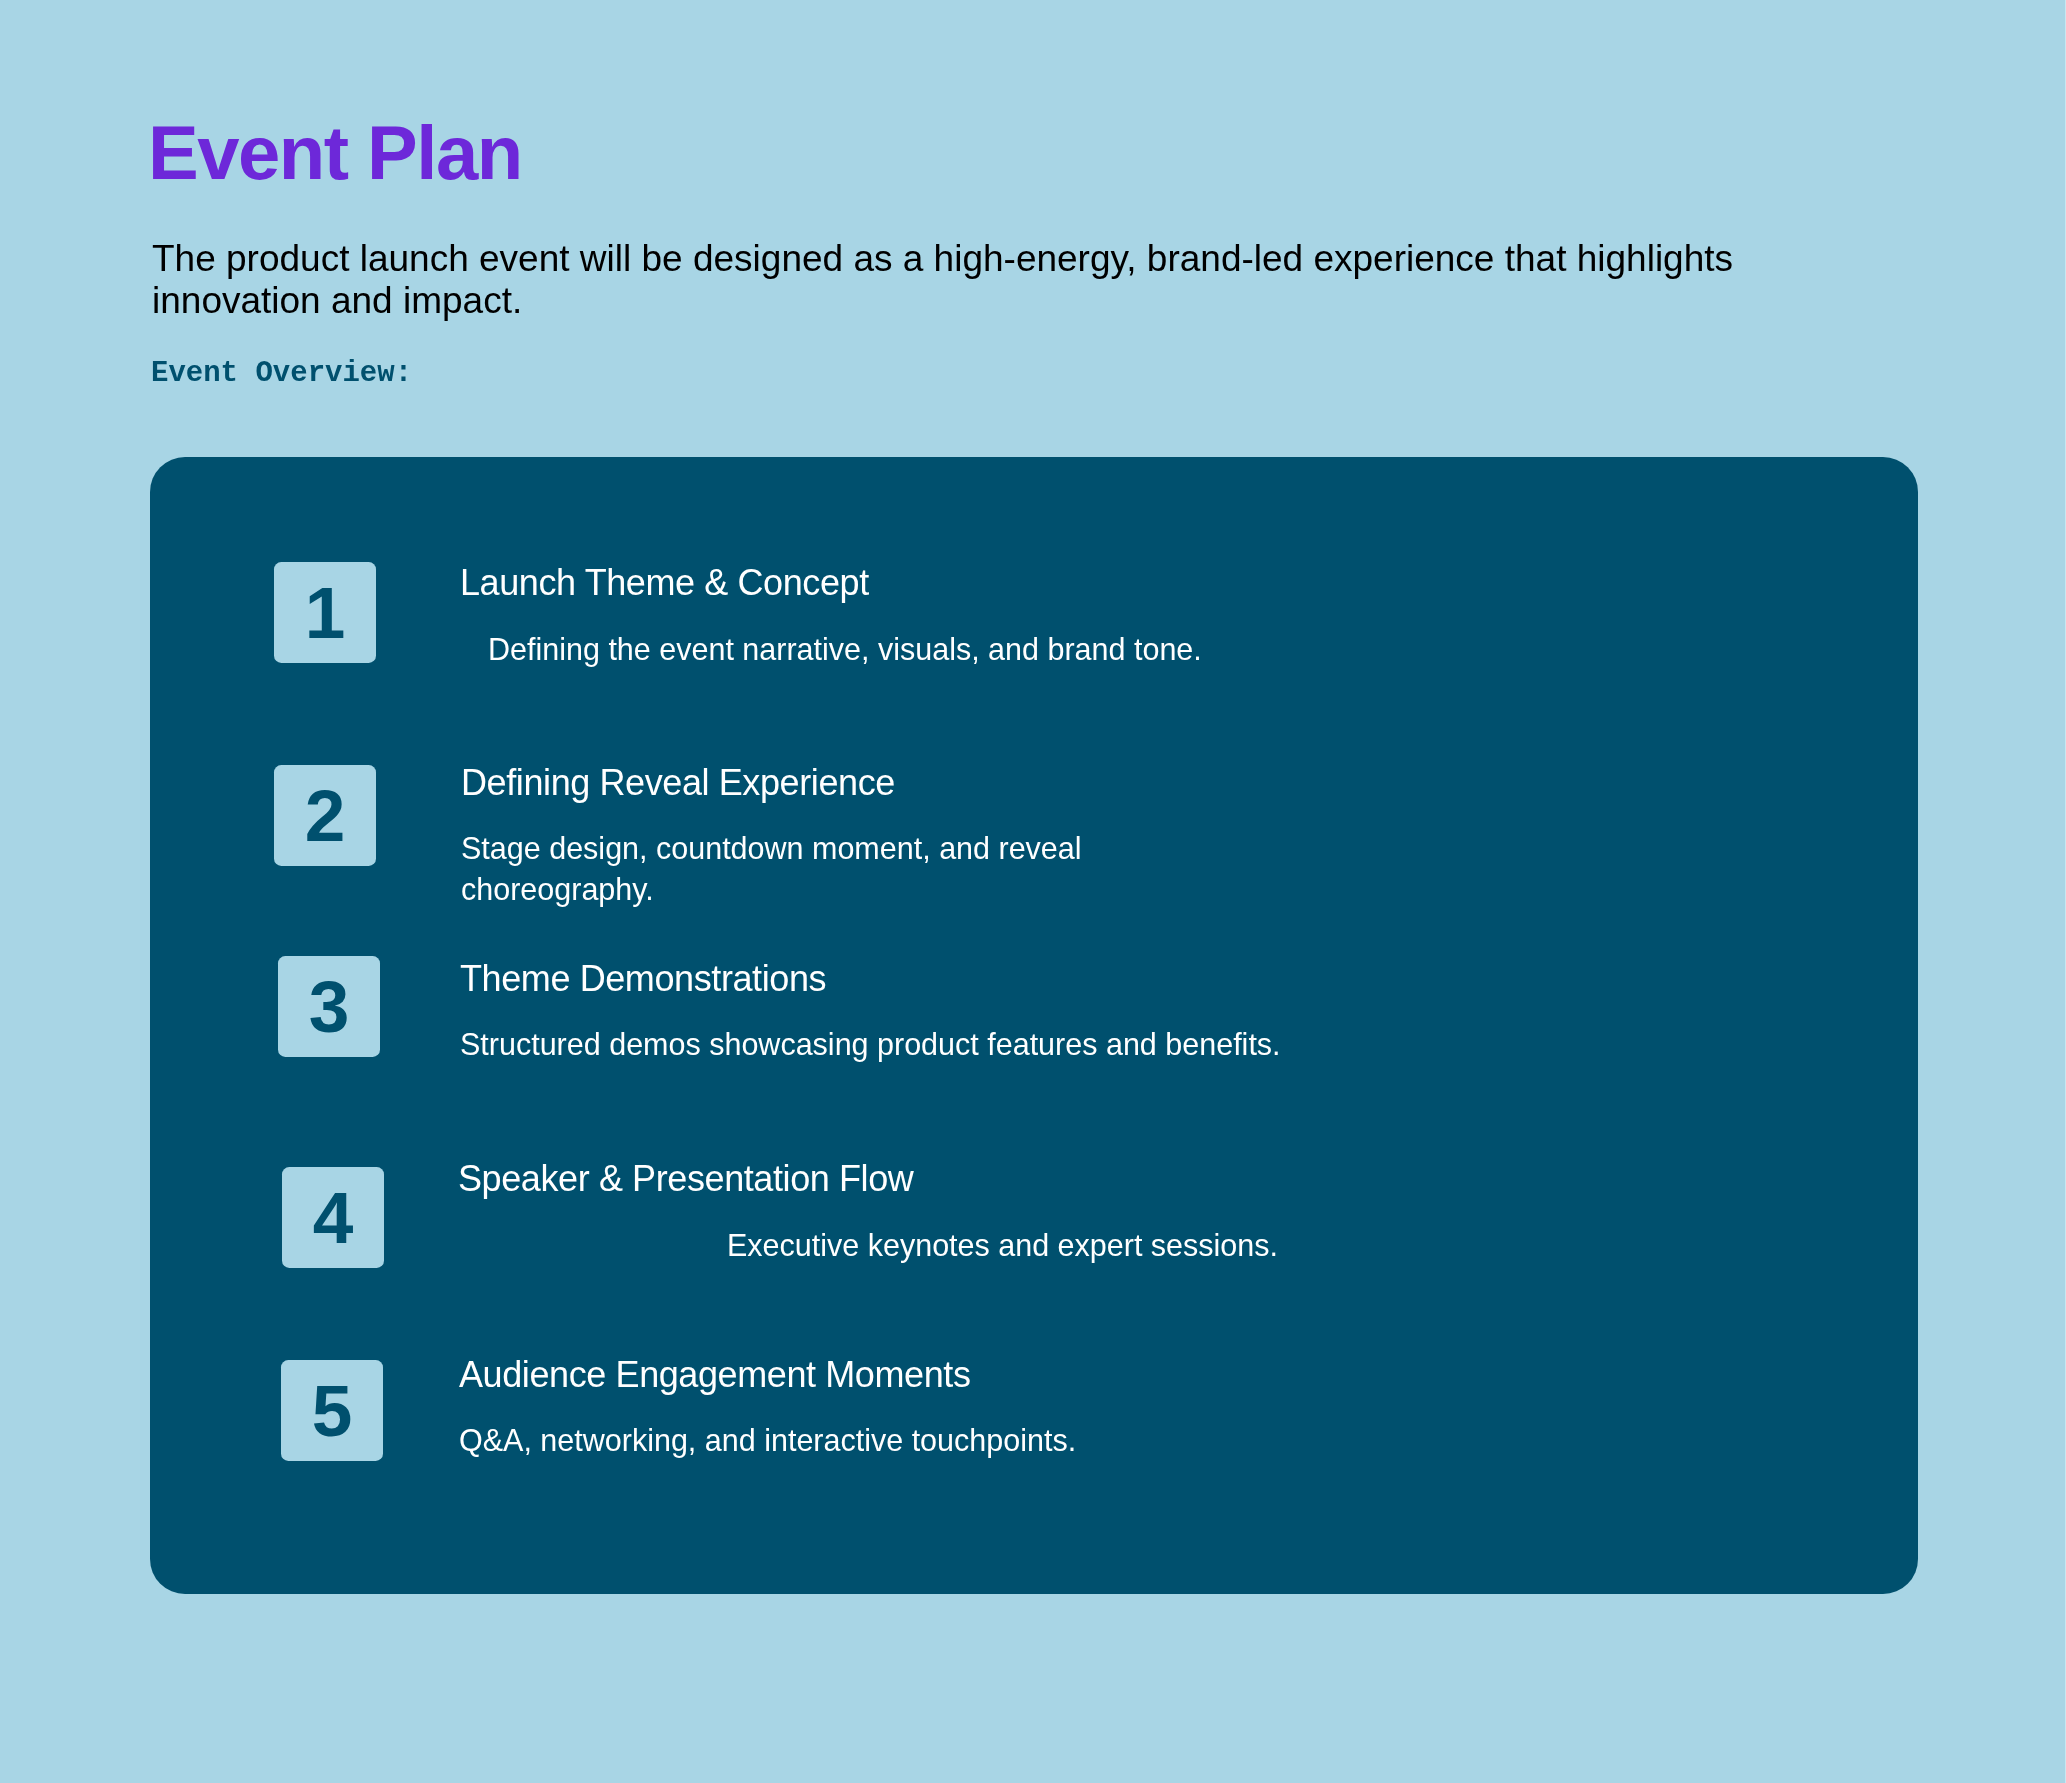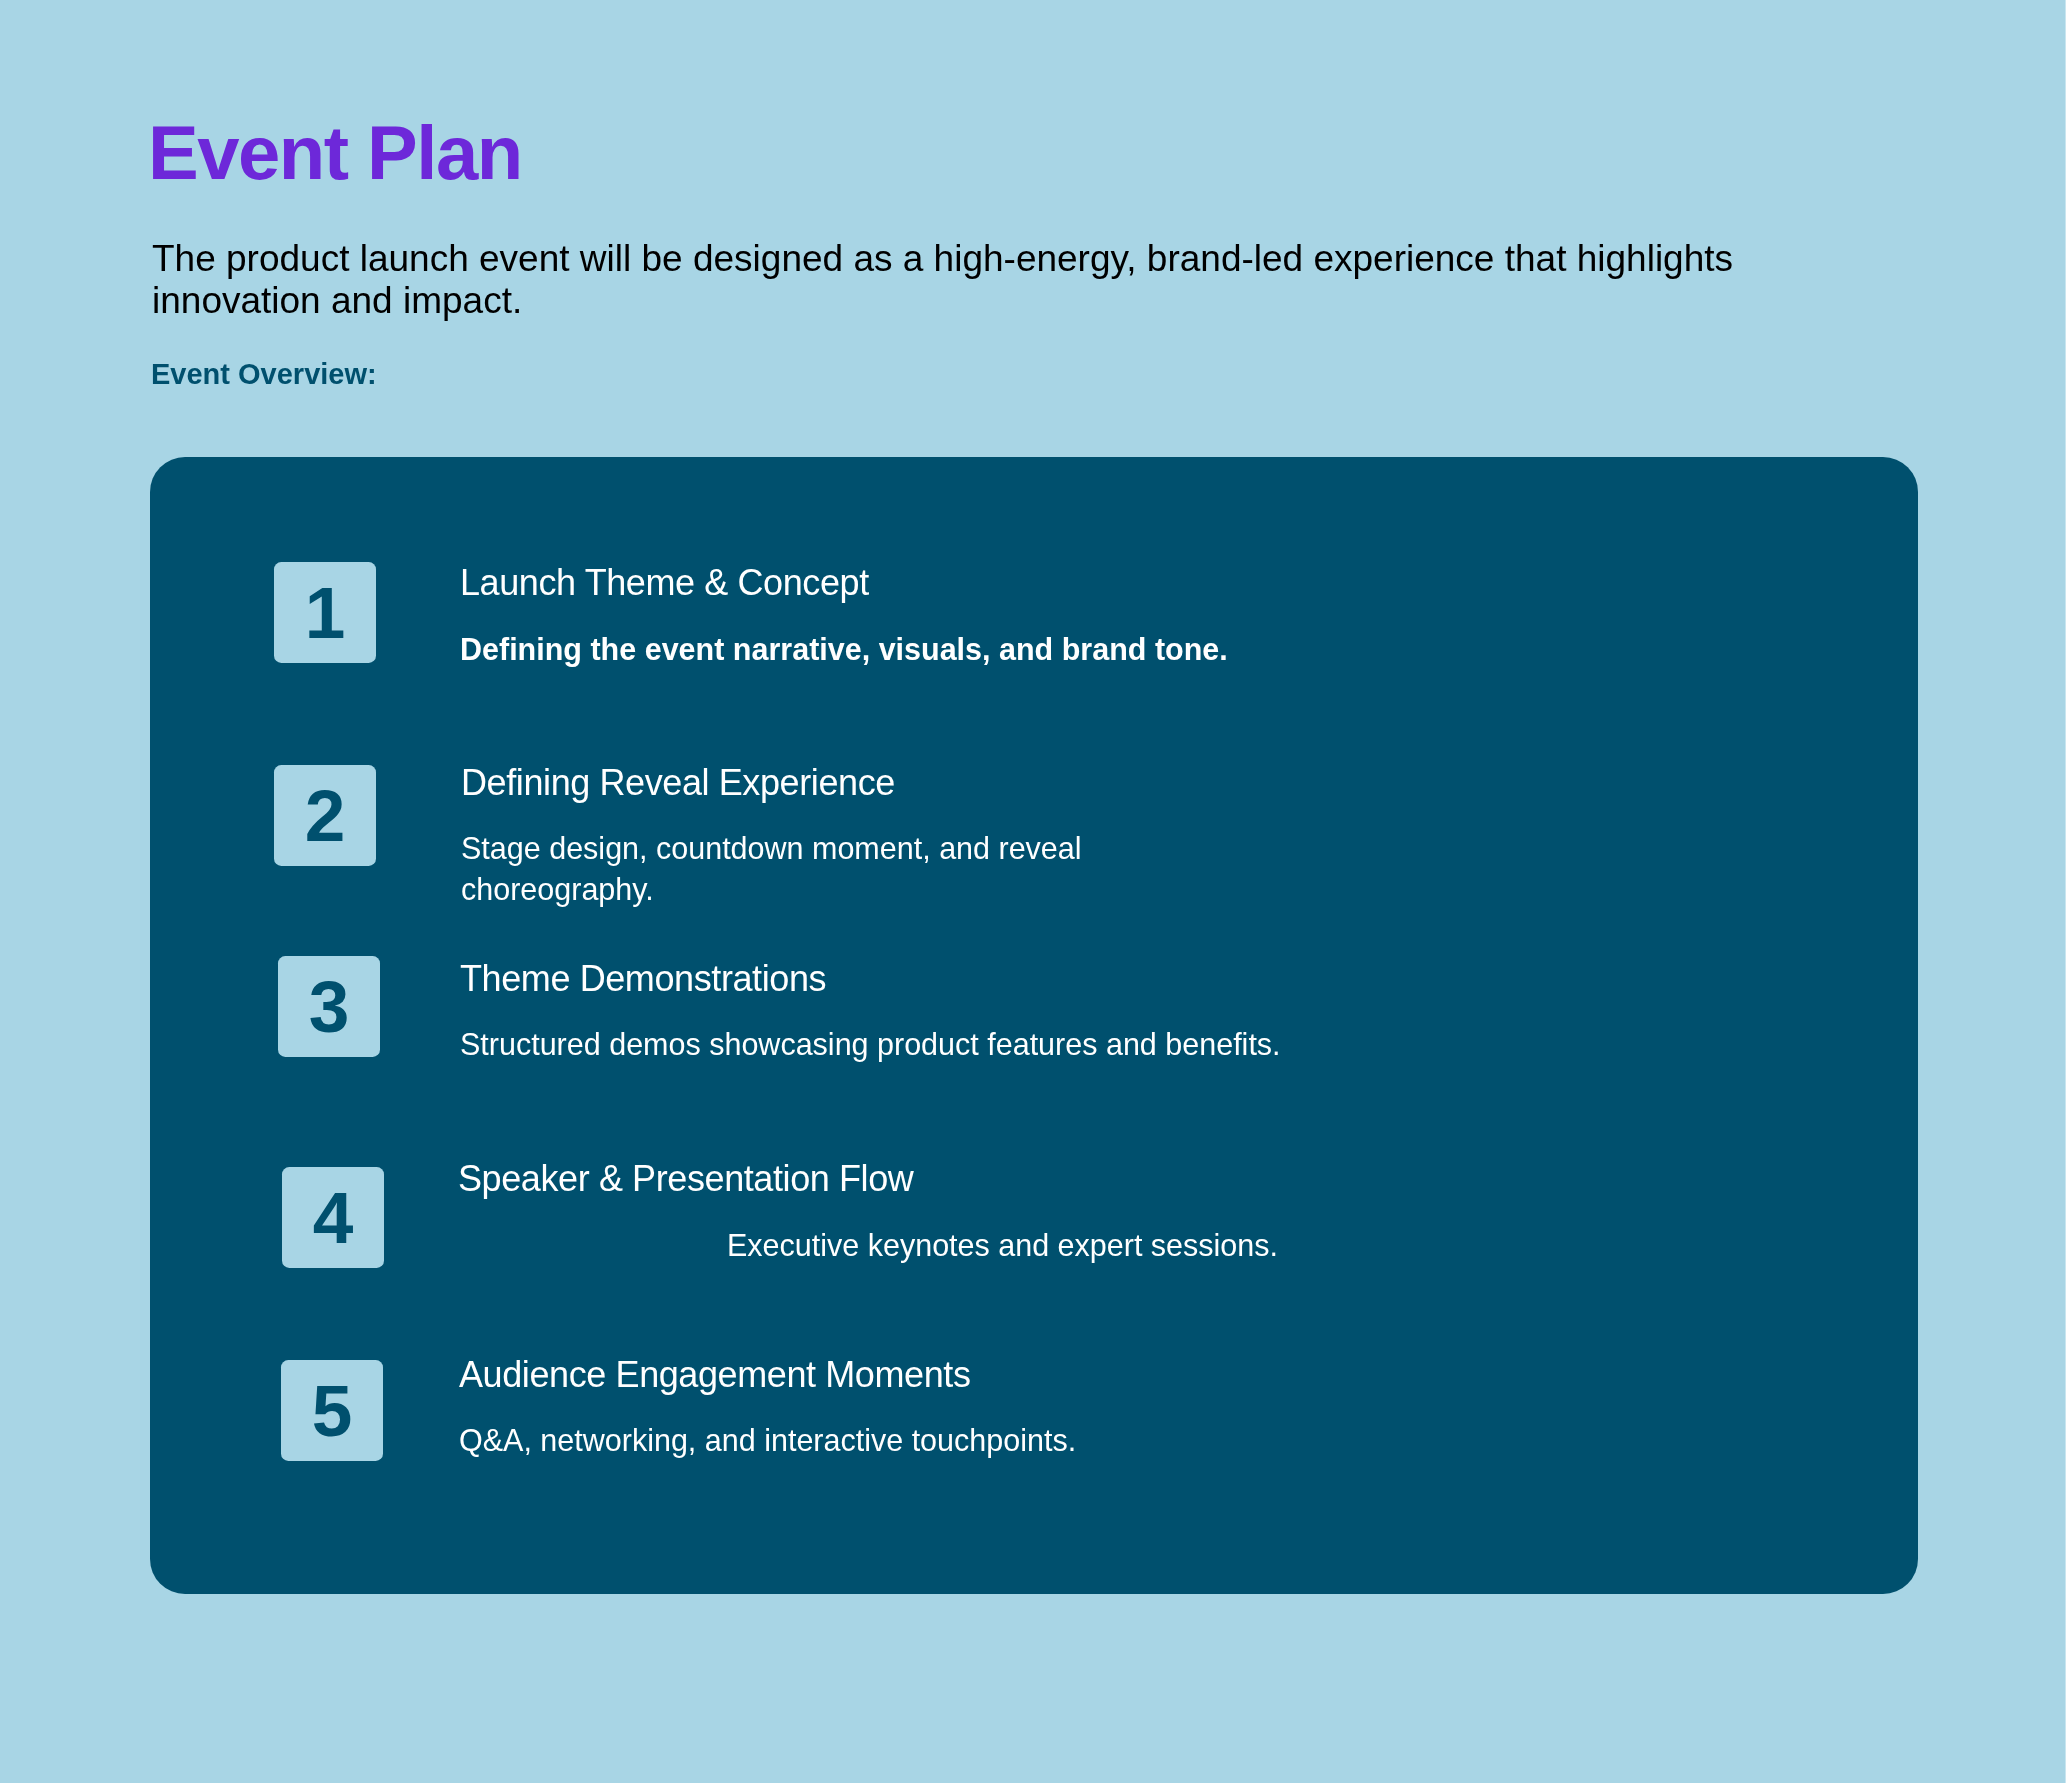--- a/index.html
+++ b/index.html
@@ -45,20 +45,21 @@
   .overview-label {
     position: absolute;
     left: 151px;
     top: 356px;
     margin: 0;
     font-size: 29px;
     line-height: 36px;
     font-weight: 700;
     color: #00506E;
     white-space: nowrap;
+    font-family: Liberation Mono, monospace;
   }
   .panel {
     position: absolute;
     left: 150px;
     top: 457px;
     width: 1768px;
     height: 1137px;
     background: #00506E;
     border-radius: 35px;
   }
@@ -102,21 +103,21 @@
 <h1 class="page-title">Event Plan</h1>
 
 <p class="intro">The product launch event will be designed as a high-energy, brand-led experience that highlights innovation and impact.</p>
 
 <h2 class="overview-label">Event Overview:</h2>
 
 <div class="panel"></div>
 
 <div class="num-box" style="left:274px; top:562px;">1</div>
 <h3 class="item-title" style="left:460px; top:561px;">Launch Theme &amp; Concept</h3>
-<p class="item-desc" style="left:460px; top:629px; width:1089px;font-weight:bold;">Defining the event narrative, visuals, and brand tone.</p>
+<p class="item-desc" style="left:488px; top:629px; width:1089px;">Defining the event narrative, visuals, and brand tone.</p>
 
 <div class="num-box" style="left:274px; top:765px;">2</div>
 <h3 class="item-title" style="left:461px; top:761px;">Defining Reveal Experience</h3>
 <p class="item-desc" style="left:461px; top:828px; width:813px;">Stage design, countdown moment, and reveal choreography.</p>
 
 <div class="num-box" style="left:278px; top:956px;">3</div>
 <h3 class="item-title" style="left:460px; top:957px;">Theme Demonstrations</h3>
 <p class="item-desc" style="left:460px; top:1024px; width:1089px;">Structured demos showcasing product features and benefits.</p>
 
 <div class="num-box" style="left:282px; top:1167px;">4</div>

